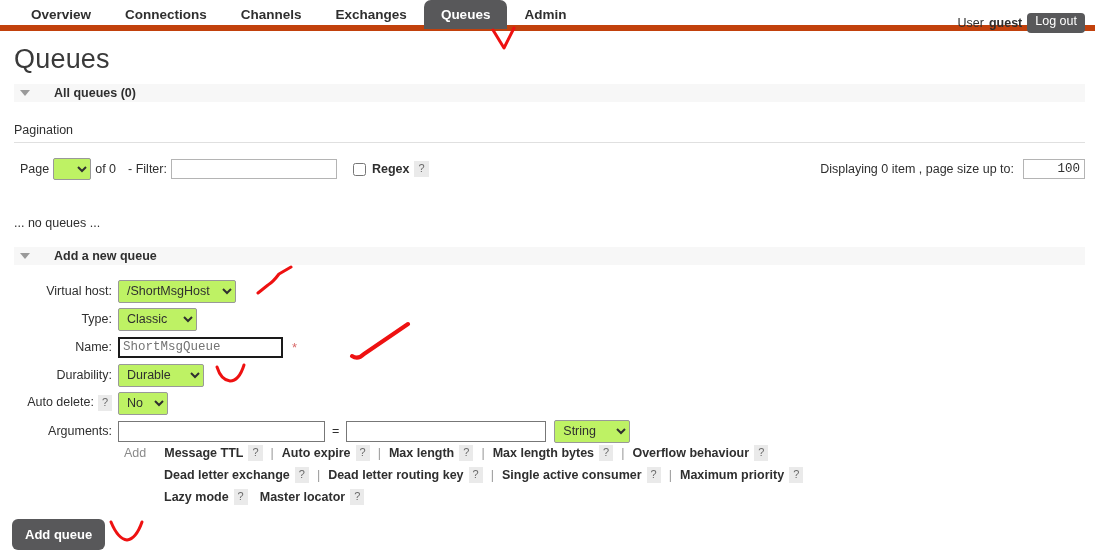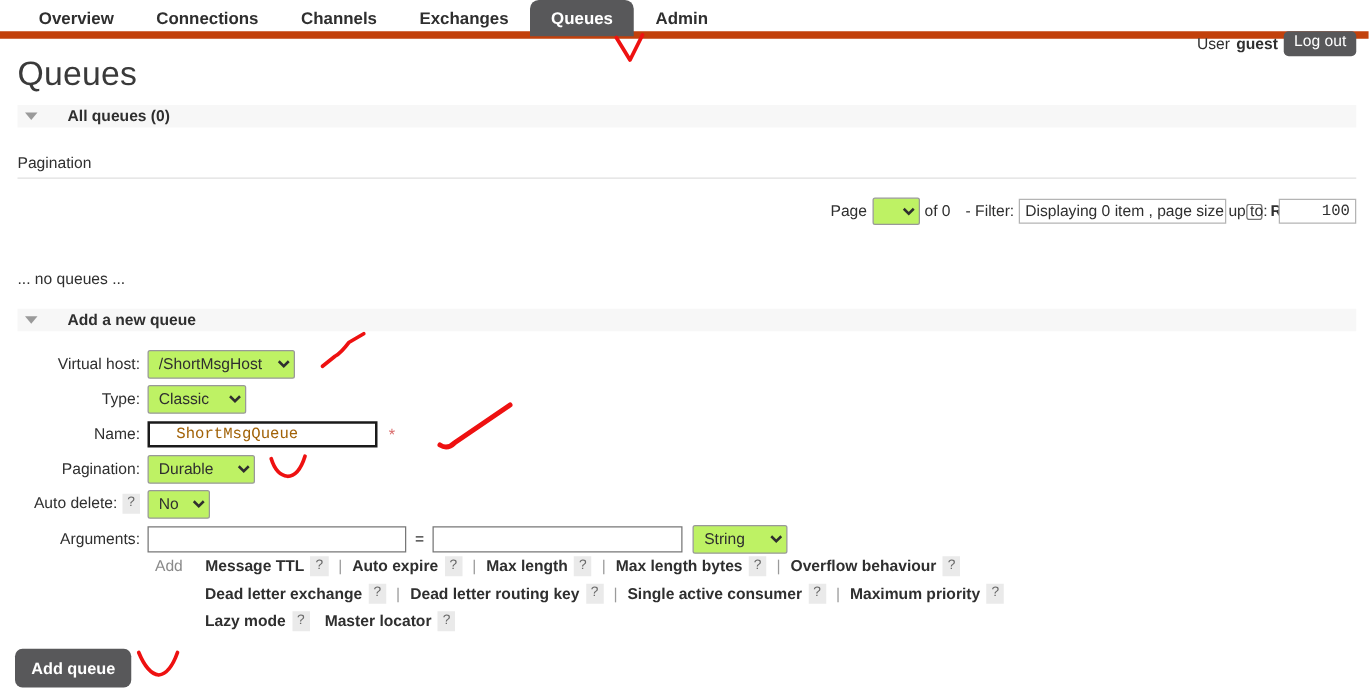--- a/index.html
+++ b/index.html
@@ -43,21 +43,21 @@
     cursor: pointer;
     white-space: nowrap;
   }
   .nav-tab.active {
     background: #58585a;
     color: #ffffff;
     border-radius: 7px 7px 0 0;
   }
   .nav-right {
     position: absolute;
-    right: 10px; top: 12px;
+    right: 10px; top: 0;
     height: 46px;
     display: flex;
     align-items: center;
     gap: 5px;
     font-size: 12.5px;
     color: #2f2f2f;
     justify-content: center;
   }
   .nav-right .user-name { font-weight: bold; }
   #logout-btn {
@@ -119,26 +119,25 @@
   }
   #pagination-rule {
     position: absolute;
     left: 14px; top: 142px;
     width: 1071px;
     height: 1px;
     background: #e0e0e0;
   }
   #pagination-row {
     position: absolute;
-    left: 2px; top: 157px;
+    left: 16px; top: 157px;
     width: 1071px;
     height: 24px;
     display: flex;
     align-items: center;
-    justify-content: flex-end;
   }
   #pagination-row .txt { font-size: 12.5px; margin: 0 4px; }
   select.std {
     font-family: "Liberation Sans", sans-serif;
     font-size: 12.5px;
     padding: 2px 2px 2px 4px;
     border: 1px solid #999;
     background: #bef264;
     color: #2f2f2f;
     border-radius: 2px;
@@ -222,29 +221,29 @@
     white-space: nowrap;
     box-sizing: border-box;
   }
   .form-label .help-badge { margin-left: 4px; }
   #vhost-select     { width: 118px; height: 23px; }
   #type-select      { width: 79px;  height: 23px; }
   #durability-select{ width: 86px;  height: 23px; }
   #autodelete-select{ width: 50px;  height: 23px; }
   #args-type-select { width: 76px;  height: 23px; }
   #queue-name-input {
-    width: 184px;
+    width: 165px;
     height: 21px;
     border: 2px solid #1a1a1a;
     font-family: "Liberation Mono", monospace;
     font-size: 12.5px;
-    padding: 1px 21px;
+    padding: 1px 3px;
     box-sizing: border-box;
     background: #fff;
-    color: #a16207;
+    color: #737373;
     outline: none;
   }
   .required-star {
     color: #d96a6a;
     margin-left: 9px;
     font-size: 13px;
   }
   .arg-input {
     width: 207px;
     height: 21px;
@@ -386,21 +385,21 @@
     <select class="std" id="type-select"><option>Classic</option><option>Quorum</option><option>Stream</option></select>
   </div>
 
   <div class="form-row">
     <div class="form-label">Name:</div>
     <input id="queue-name-input" type="text" placeholder="" value="ShortMsgQueue" style="">
     <span class="required-star">*</span>
   </div>
 
   <div class="form-row">
-    <div class="form-label">Pagination:</div>
+    <div class="form-label">Durability:</div>
     <select class="std" id="durability-select"><option>Durable</option><option>Transient</option></select>
   </div>
 
   <div class="form-row">
     <div class="form-label">
       <span>Auto delete:</span><span class="help-badge">?</span>
     </div>
     <select class="std" id="autodelete-select"><option>No</option><option>Yes</option></select>
   </div>
 

